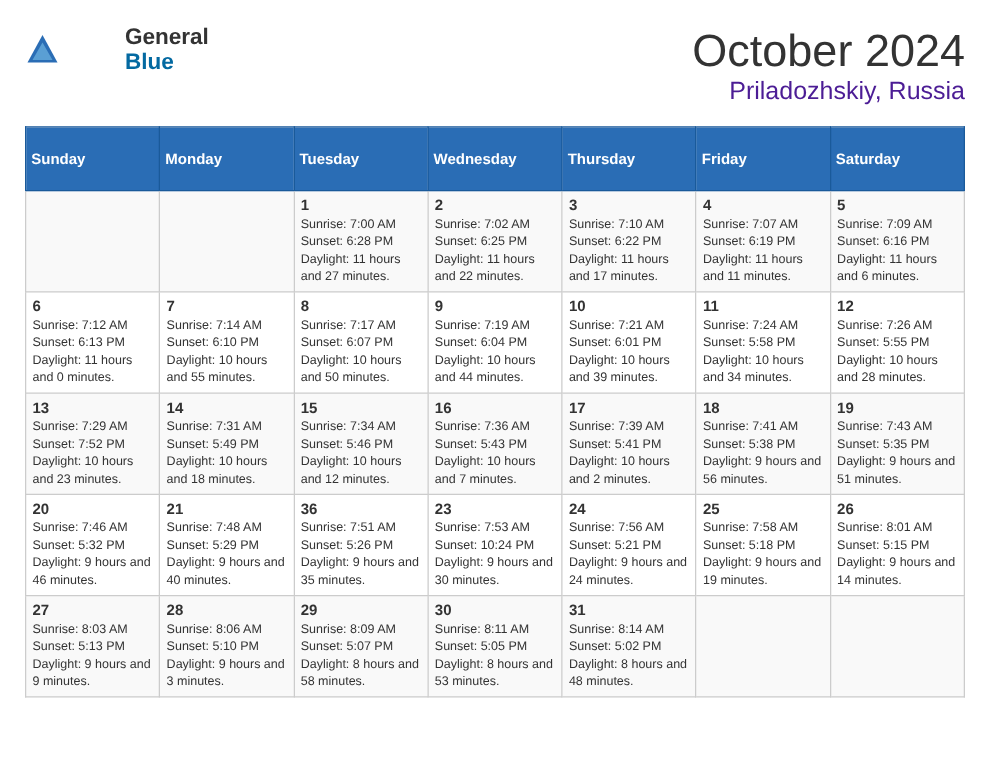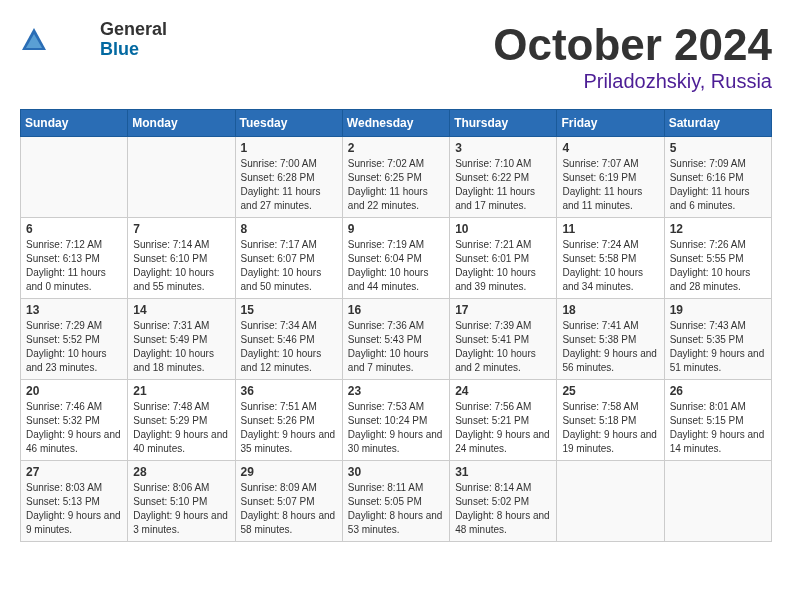--- a/index.html
+++ b/index.html
@@ -38,40 +38,40 @@
     }
     .logo-icon {
       width: 28px;
       height: 28px;
       margin-right: 4px;
     }
     .title-block {
       text-align: right;
     }
     .title-month {
-      font-size: 44px;
-      font-weight: bold;
+      font-size: 36px;
+      font-weight: normal;
       color: #333;
       margin-left: 44px;
     }
     .title-location {
       font-size: 20px;
       color: #4c1d95;
     }
     table {
       width: 100%;
       border-collapse: collapse;
       table-layout: fixed;
     }
     thead tr th {
       background-color: #2a6db5;
       color: #fff;
       font-size: 12px;
       font-weight: bold;
-      padding: 6px 4px;
+      padding: 18px 4px;
       text-align: left;
       border: 1px solid #1a5a9a;
     }
     tbody tr td {
       vertical-align: top;
       border: 1px solid #ccc;
       padding: 4px 5px;
       font-size: 10px;
       color: #333;
       height: 80px;
@@ -201,21 +201,21 @@
           <span class="day-number">12</span>
           <div class="cell-content">Sunrise: 7:26 AM
 Sunset: 5:55 PM
 Daylight: 10 hours and 28 minutes.</div>
         </td>
       </tr>
       <tr>
         <td>
           <span class="day-number">13</span>
           <div class="cell-content">Sunrise: 7:29 AM
-Sunset: 5:52 PM
+Sunset: 7:52 PM
 Daylight: 10 hours and 23 minutes.</div>
         </td>
         <td>
           <span class="day-number">14</span>
           <div class="cell-content">Sunrise: 7:31 AM
 Sunset: 5:49 PM
 Daylight: 10 hours and 18 minutes.</div>
         </td>
         <td>
           <span class="day-number">15</span>

